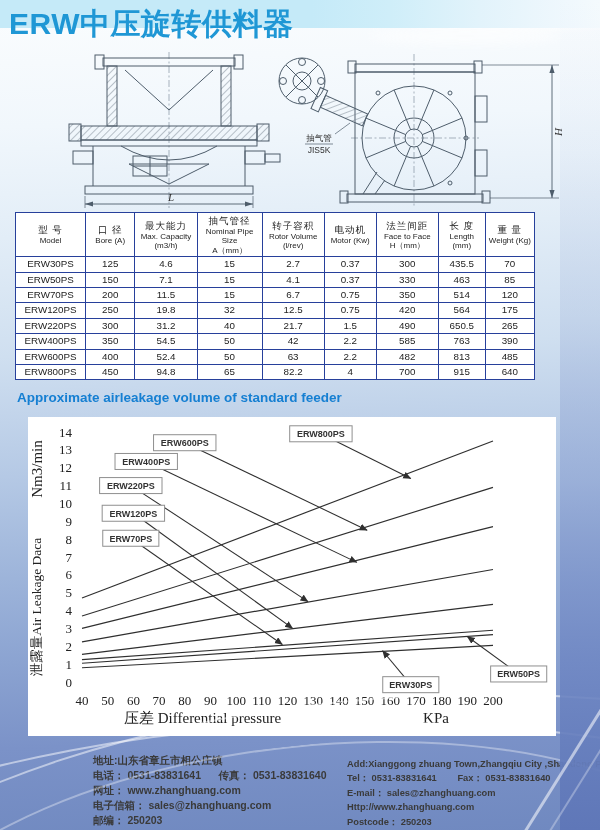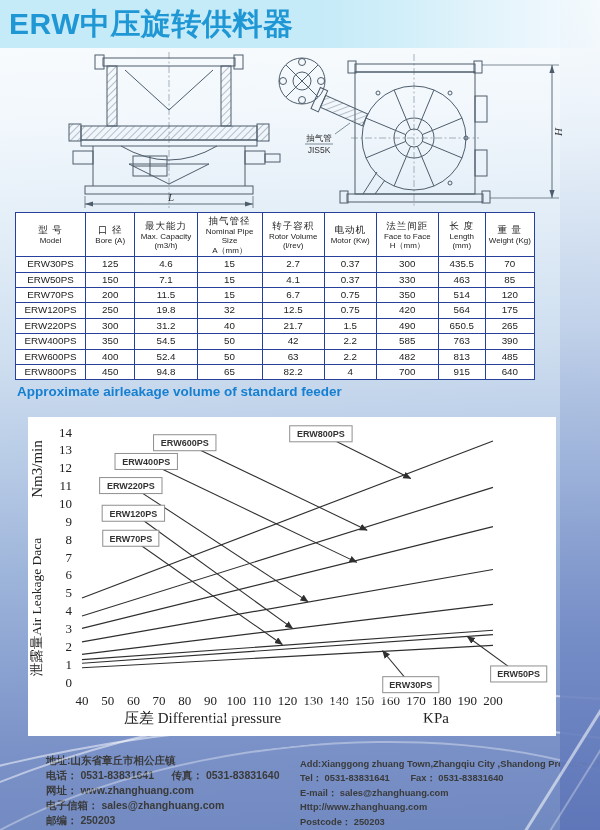--- a/index.html
+++ b/index.html
@@ -2,38 +2,38 @@
 <html><head>
 <meta charset="utf-8">
 <style>
   html,body{margin:0;padding:0;background:#fff;}
   .page{position:relative;width:600px;height:830px;overflow:hidden;
     font-family:"Liberation Sans",sans-serif;
     background:linear-gradient(178deg,#fbfdfe 0%,#f1f7fc 15%,#e2edf7 28%,#cfdff0 42%,#b5c9e5 56%,#9db4da 68%,#8ba3d1 78%,#7b92c8 88%,#7089c0 100%);}
   .cloud{position:absolute;background:rgba(255,255,255,0.65);border-radius:50%;filter:blur(5px);}
   .c1{right:-30px;top:4px;width:250px;height:26px;}
   .c2{right:40px;top:28px;width:190px;height:16px;opacity:.8;}
-  .titlebar{position:absolute;left:0;top:0;width:100%;height:48px;
+  .titlebar{position:absolute;left:0;top:0;width:100%;height:28px;
     background:linear-gradient(90deg,#c5eaf8 0%,#c5eaf8 52%,#cfeef9 65%,#e2f3fb 80%,#f0f8fd 95%,#f4fafd 100%);}
   .title{padding:4px 0 0 9px;font-size:30px;font-weight:bold;color:#1f97d5;letter-spacing:.5px;}
   .drawings{position:absolute;left:19px;top:50px;width:562px;height:160px;}
   .drawings text{stroke:none;}
   .spec{position:absolute;left:15px;top:212px;width:520px;border-collapse:collapse;background:#fff;table-layout:fixed;}
   .spec th,.spec td{border:1.6px solid #27409b;text-align:center;vertical-align:middle;color:#1d1d1d;padding:0;}
   .spec th{font-weight:normal;padding:2px 0 1px;}
   .h-zh{font-size:9.5px;line-height:1.25;letter-spacing:1px;}
   .h-en{font-size:8px;line-height:1.18;}
   .spec td{font-size:9.8px;height:14.4px;line-height:14.4px;}
   .sec{position:absolute;left:17px;top:378px;color:#157fd2;font-weight:bold;}
   .sec-zh{font-size:13px;letter-spacing:.5px;}
-  .sec-en{font-size:13.5px;margin-top:6px;}
+  .sec-en{font-size:13.5px;margin-top:12px;}
   .chart-panel{position:absolute;left:28px;top:417px;width:528px;height:319px;background:#ffffff;}
   .footerL{position:absolute;left:46px;top:753px;font-size:10.5px;font-weight:bold;color:#3a3a3a;line-height:15px;}
   .footerR{position:absolute;left:300px;top:757px;width:298px;font-size:9.3px;font-weight:bold;color:#3a3a3a;line-height:14.4px;}
-  .footer-line{white-space:pre;}
+  .footer-line{white-space:pre;margin-left:47px;}
   .right-band{position:absolute;top:0;right:0;width:40px;height:830px;
     background:linear-gradient(180deg,rgba(200,215,235,0) 0%,rgba(190,205,232,0.12) 18%,rgba(168,187,222,0.35) 38%,rgba(140,162,210,0.6) 58%,rgba(112,136,196,0.85) 78%,rgba(95,119,184,1) 100%);}
   .arc{position:absolute;border:2px solid transparent;border-top-color:rgba(255,255,255,0.5);border-radius:50%;}
   .a1{left:-320px;top:695px;width:1500px;height:760px;transform:rotate(-3deg);}
   .a2{left:-520px;top:722px;width:1700px;height:860px;transform:rotate(-2deg);}
   .a3{left:-140px;top:745px;width:900px;height:420px;transform:rotate(-6deg);border-top-color:rgba(255,255,255,0.35);}
   .curl{position:absolute;right:-55px;bottom:30px;width:220px;height:2.5px;background:rgba(255,255,255,0.55);transform:rotate(-58deg);}
   .curl2{position:absolute;right:-70px;bottom:14px;width:220px;height:2px;background:rgba(255,255,255,0.3);transform:rotate(-58deg);}
 </style>
 </head>

